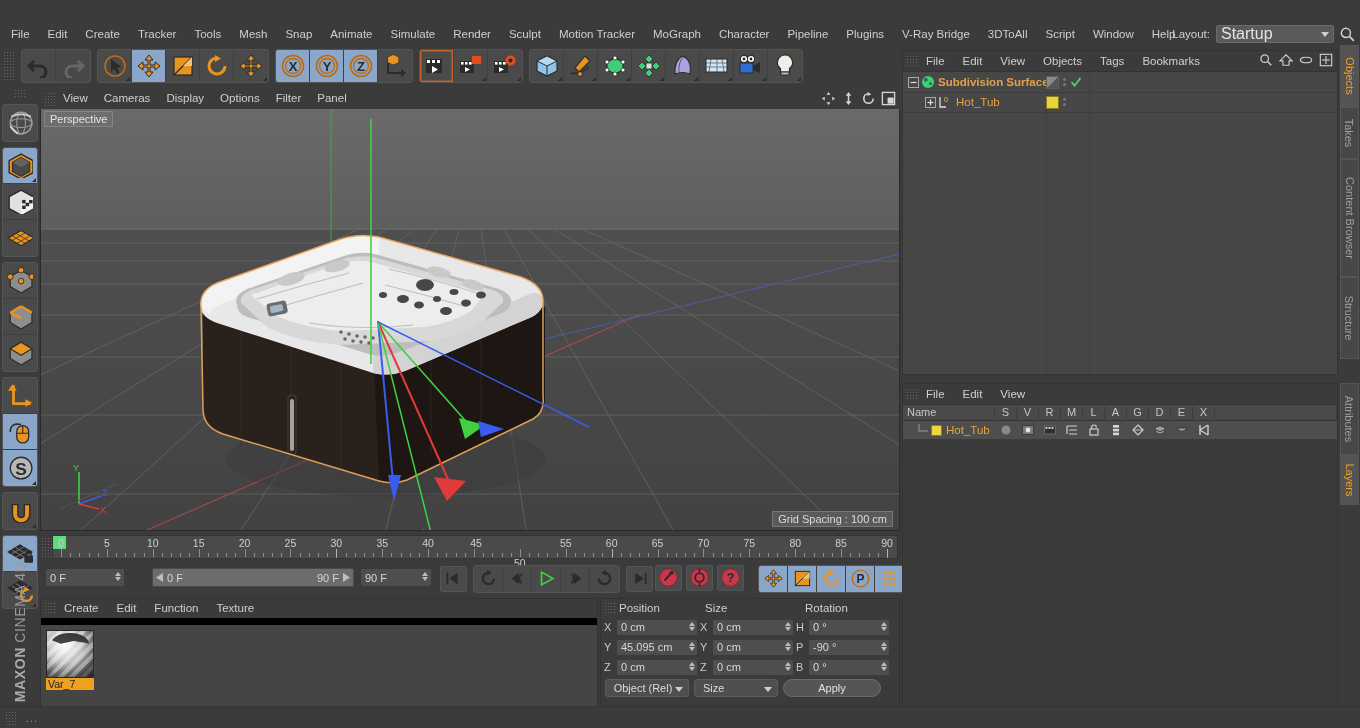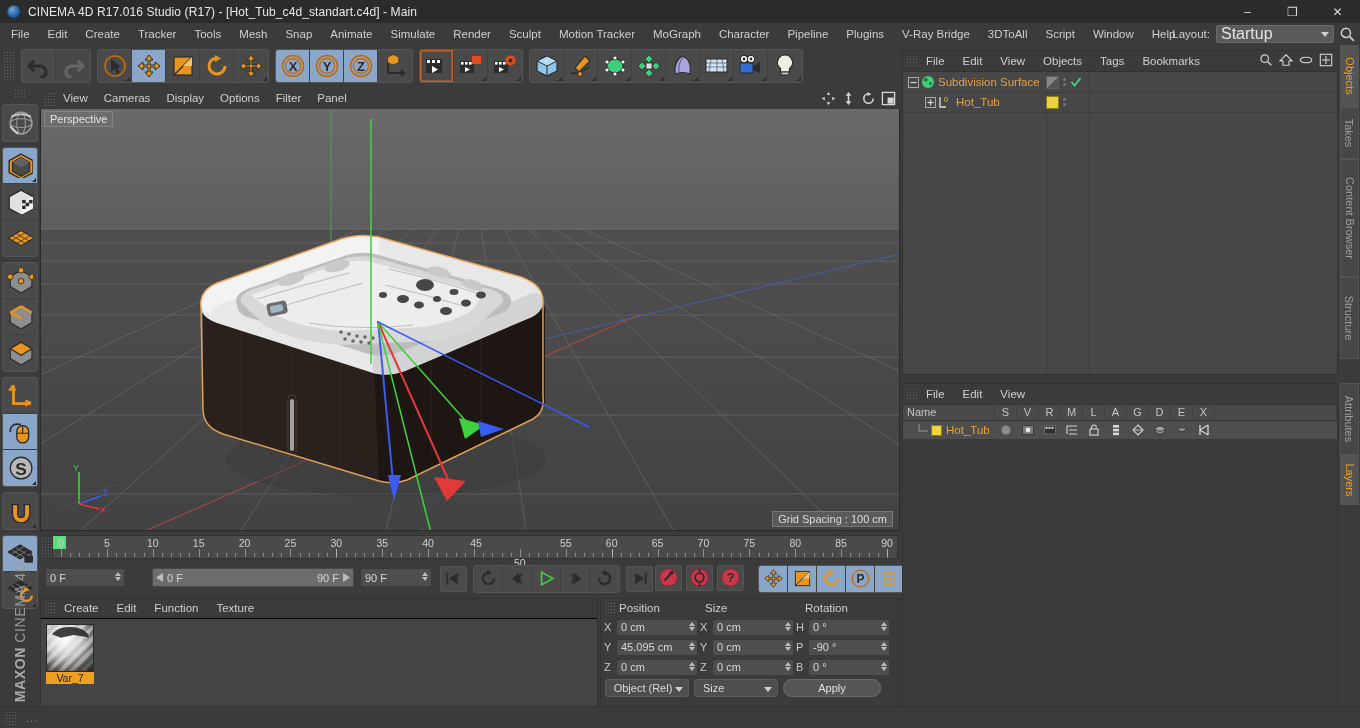--- a/index.html
+++ b/index.html
@@ -127,21 +127,21 @@
   .pgroup .pb:last-child{border-right:none;}
   .pgroup .pb.blue{ background:#8aa6c8; }
 
   
   .matwrap{ position:absolute; left:40px; top:598px; width:558px; height:112px;
     background:#3b3b3b; border:1px solid #333;}
   .matmenu{ display:flex; align-items:center; height:19px; }
   .matmenu .g{ width:11px;height:13px;margin-left:3px;
     background-image:radial-gradient(#8a8a8a 0.8px, transparent 0.9px);background-size:3px 3px;opacity:.55;}
   .matmenu .mi{ padding:0 9px;height:19px;line-height:19px;font-size:11.5px;color:#cfcfcf;}
-  .matlist{ position:relative; height:92px; background:#454545;border-top:1px solid #000000;text-align:center;}
+  .matlist{ position:relative; height:92px; background:#454545;border-top:7px solid #000000;}
   .matchip{ position:absolute; left:5px; top:5px; width:48px; height:48px; border:1px solid #2a2a2a;}
   .matsphere{ width:100%;height:100%;
     background:
       radial-gradient(circle at 38% 30%, #ffffff 0%, #e6e6e6 22%, #c9c9c9 42%, #8e8e8e 62%, #4a4a4a 82%, #2d2d2d 100%);
     position:relative; overflow:hidden;}
   .matsphere:before{ content:""; position:absolute;inset:0;
     background:repeating-linear-gradient(135deg, rgba(255,255,255,.28) 0 4px, rgba(60,60,60,.3) 4px 8px);
     mix-blend-mode:overlay;}
   .matsphere:after{ content:""; position:absolute; left:8%;top:4%;width:84%;height:40%;
     background:linear-gradient(#1b1b1b,#2e2e2e); border-radius:50% 50% 40% 40%/60% 60% 40% 40%;
@@ -200,29 +200,20 @@
     display:flex; align-items:center; }
   .status .g{ width:11px;height:14px;margin-left:5px;
     background-image:radial-gradient(#8a8a8a 0.8px, transparent 0.9px);background-size:3px 3px;opacity:.55;}
   .status .dots{ margin-left:10px; color:#8d8d8d; font-size:11px; letter-spacing:1px;}
 </style>
 </head>
 <body>
 
 <div class="app">
 
-  <div class="titlebar">
-    <div class="logo"></div>
-    <div class="ttl">CINEMA 4D R17.016 Studio (R17) - [Hot_Tub_c4d_standart.c4d] - Main</div>
-    <div class="winbtns">
-      <div class="winbtn">–</div>
-      <div class="winbtn">❐</div>
-      <div class="winbtn close">✕</div>
-    </div>
-  </div>
 
   <div class="menubar">
     <div id="menuitems" style="display:flex;align-items:center;margin-left:2px;">
         <div class="mi">File</div>
         <div class="mi">Edit</div>
         <div class="mi">Create</div>
         <div class="mi">Tracker</div>
         <div class="mi">Tools</div>
         <div class="mi">Mesh</div>
         <div class="mi">Snap</div>
@@ -1261,21 +1252,21 @@
       <div class="objrow" style="padding-left:5px;">
         <svg width="11" height="11" viewBox="0 0 11 11" style="margin-right:2px;">
           <rect x="0.5" y="0.5" width="10" height="10" fill="none" stroke="#aaa" stroke-width="1"></rect>
           <line x1="2.5" y1="5.5" x2="8.5" y2="5.5" stroke="#ddd" stroke-width="1.2"></line>
         </svg>
         <svg width="14" height="14" viewBox="0 0 14 14" style="margin-right:3px;">
           <circle cx="7" cy="7" r="6" fill="#3fcf7a"></circle>
           <circle cx="4.8" cy="4.8" r="2" fill="#1f7a45"></circle>
           <circle cx="9.4" cy="8.6" r="1.6" fill="#1f7a45"></circle>
         </svg>
-        <span class="nm" style="color:#e3a24a;">Subdivision Surface</span>
+        <span class="nm" style="color:#e3a24a;font-weight:bold;">Subdivision Surface</span>
         <span class="cols">
           <svg width="13" height="13" viewBox="0 0 13 13">
             <rect x="0.5" y="0.5" width="12" height="12" fill="#8a8a8a" stroke="#5e5e5e"></rect>
             <polygon points="12,1 12,12 1,12" fill="#555"></polygon>
           </svg>
           <span style="display:flex;flex-direction:column;gap:2px;">
             <i style="display:block;width:3px;height:3px;border-radius:50%;background:#777;"></i>
             <i style="display:block;width:3px;height:3px;border-radius:50%;background:#777;"></i>
           </span>
           <svg width="12" height="12" viewBox="0 0 12 12">

